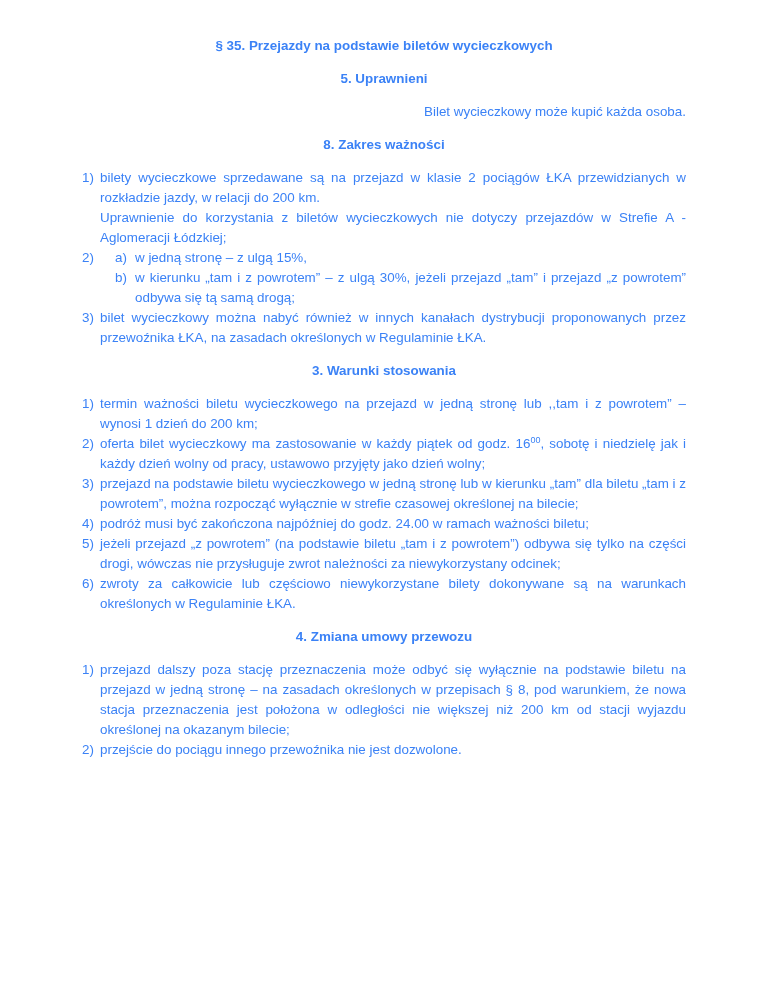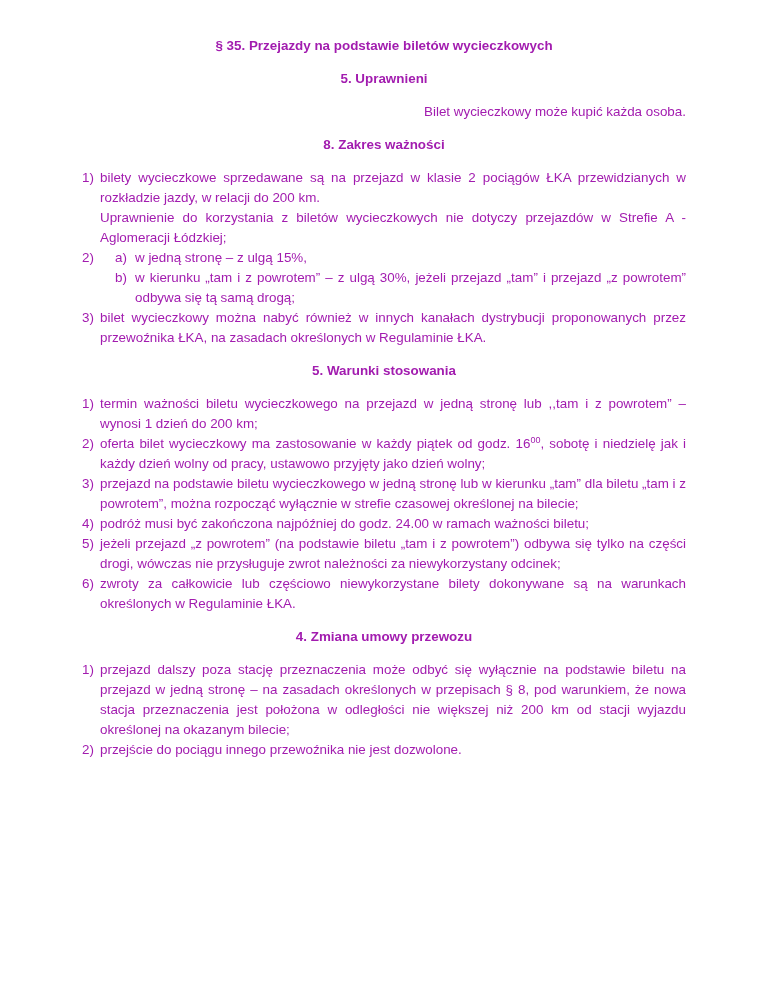--- a/index.html
+++ b/index.html
@@ -10,21 +10,21 @@
   .page {
     position: relative;
     width: 768px;
     height: 994px;
     background: #ffffff;
     box-sizing: border-box;
     padding: 36px 82px 0 82px;
     font-family: "Liberation Sans", "DejaVu Sans", sans-serif;
     font-size: 13.4px;
     line-height: 20px;
-    color: #a21caf;
+    color: #3b82f6;
     overflow: hidden;
   }
   .title {
     font-size: 13.4px;
     font-weight: bold;
     text-align: center;
     margin: 0 0 13px 0;
     line-height: 20px;
   }
   .heading {
@@ -111,21 +111,21 @@
         <div class="li">
           <span class="marker">3)</span>
           <div class="li-body">
             <p class="para">bilet wycieczkowy można nabyć również w innych kanałach dystrybucji proponowanych przez przewoźnika ŁKA, na zasadach określonych w Regulaminie ŁKA.</p>
           </div>
         </div>
       </div>
   </section>
 
   <section>
-    <h2 class="heading">5. Warunki stosowania</h2>
+    <h2 class="heading">3. Warunki stosowania</h2>
     <div class="list">
         <div class="li">
           <span class="marker">1)</span>
           <div class="li-body">
             <p class="para">termin ważności biletu wycieczkowego na przejazd w jedną stronę lub ,,tam i z powrotem” – wynosi 1 dzień do 200 km;</p>
           </div>
         </div>
         <div class="li">
           <span class="marker">2)</span>
           <div class="li-body">

